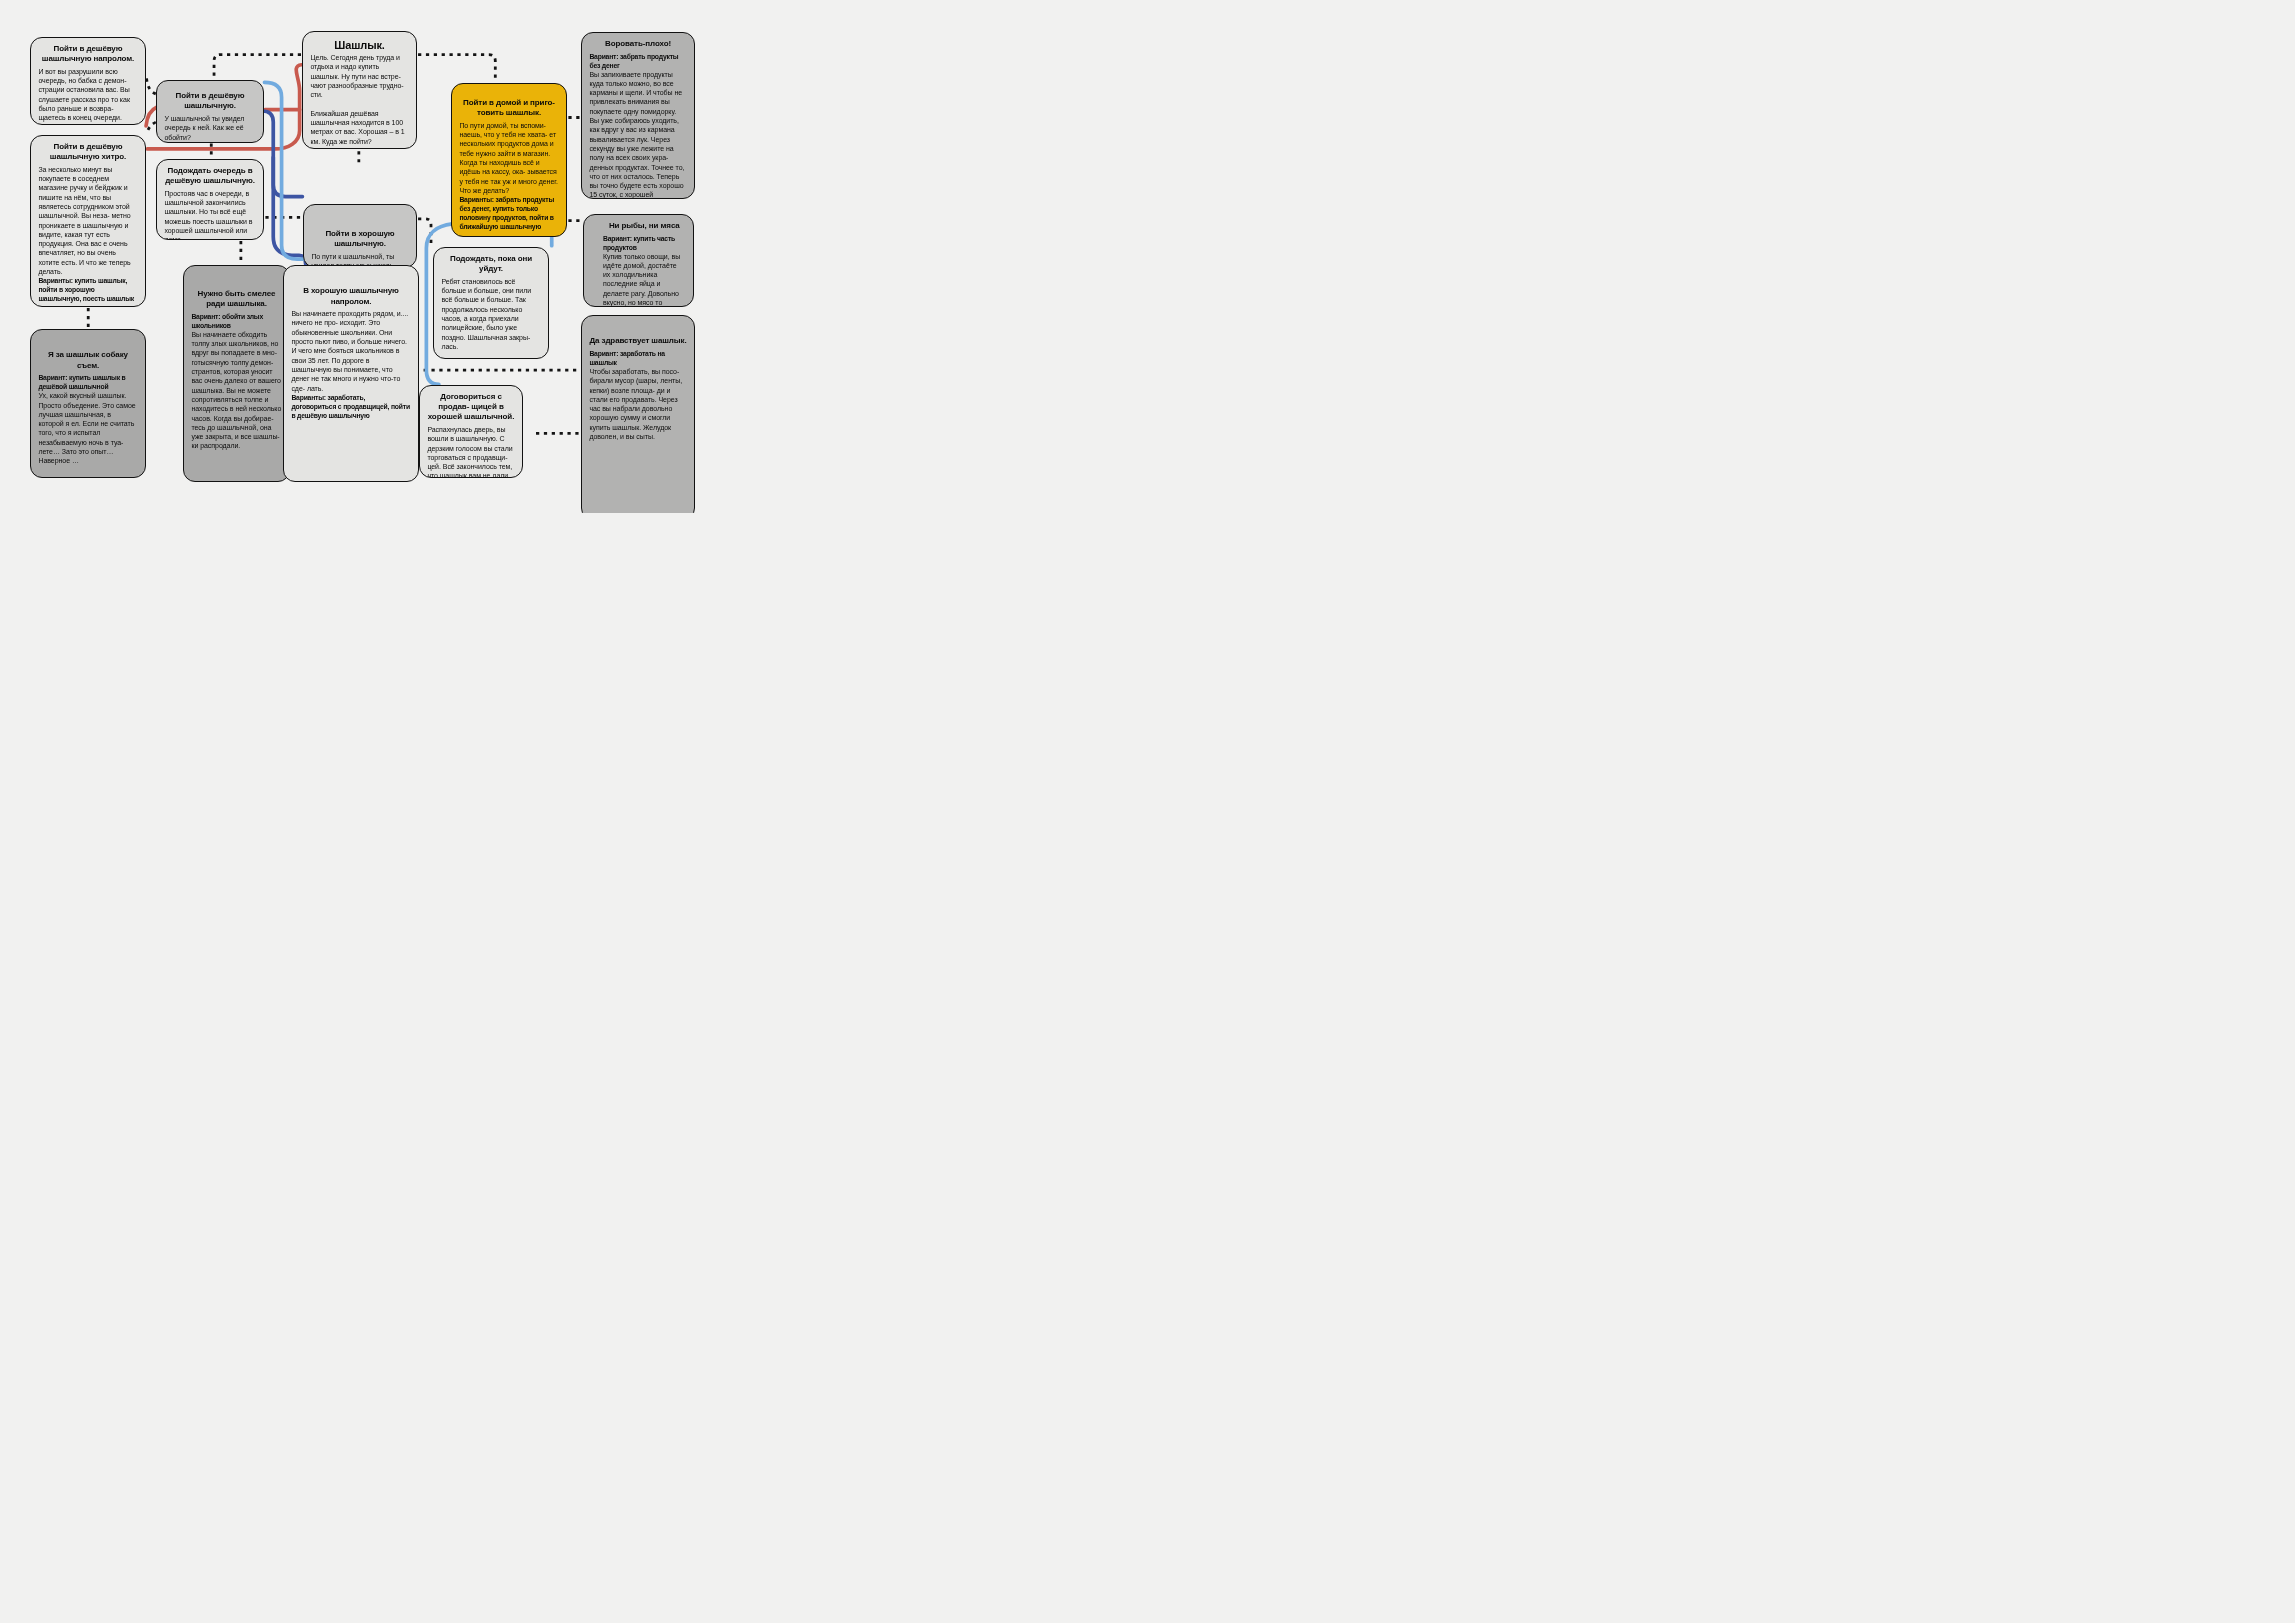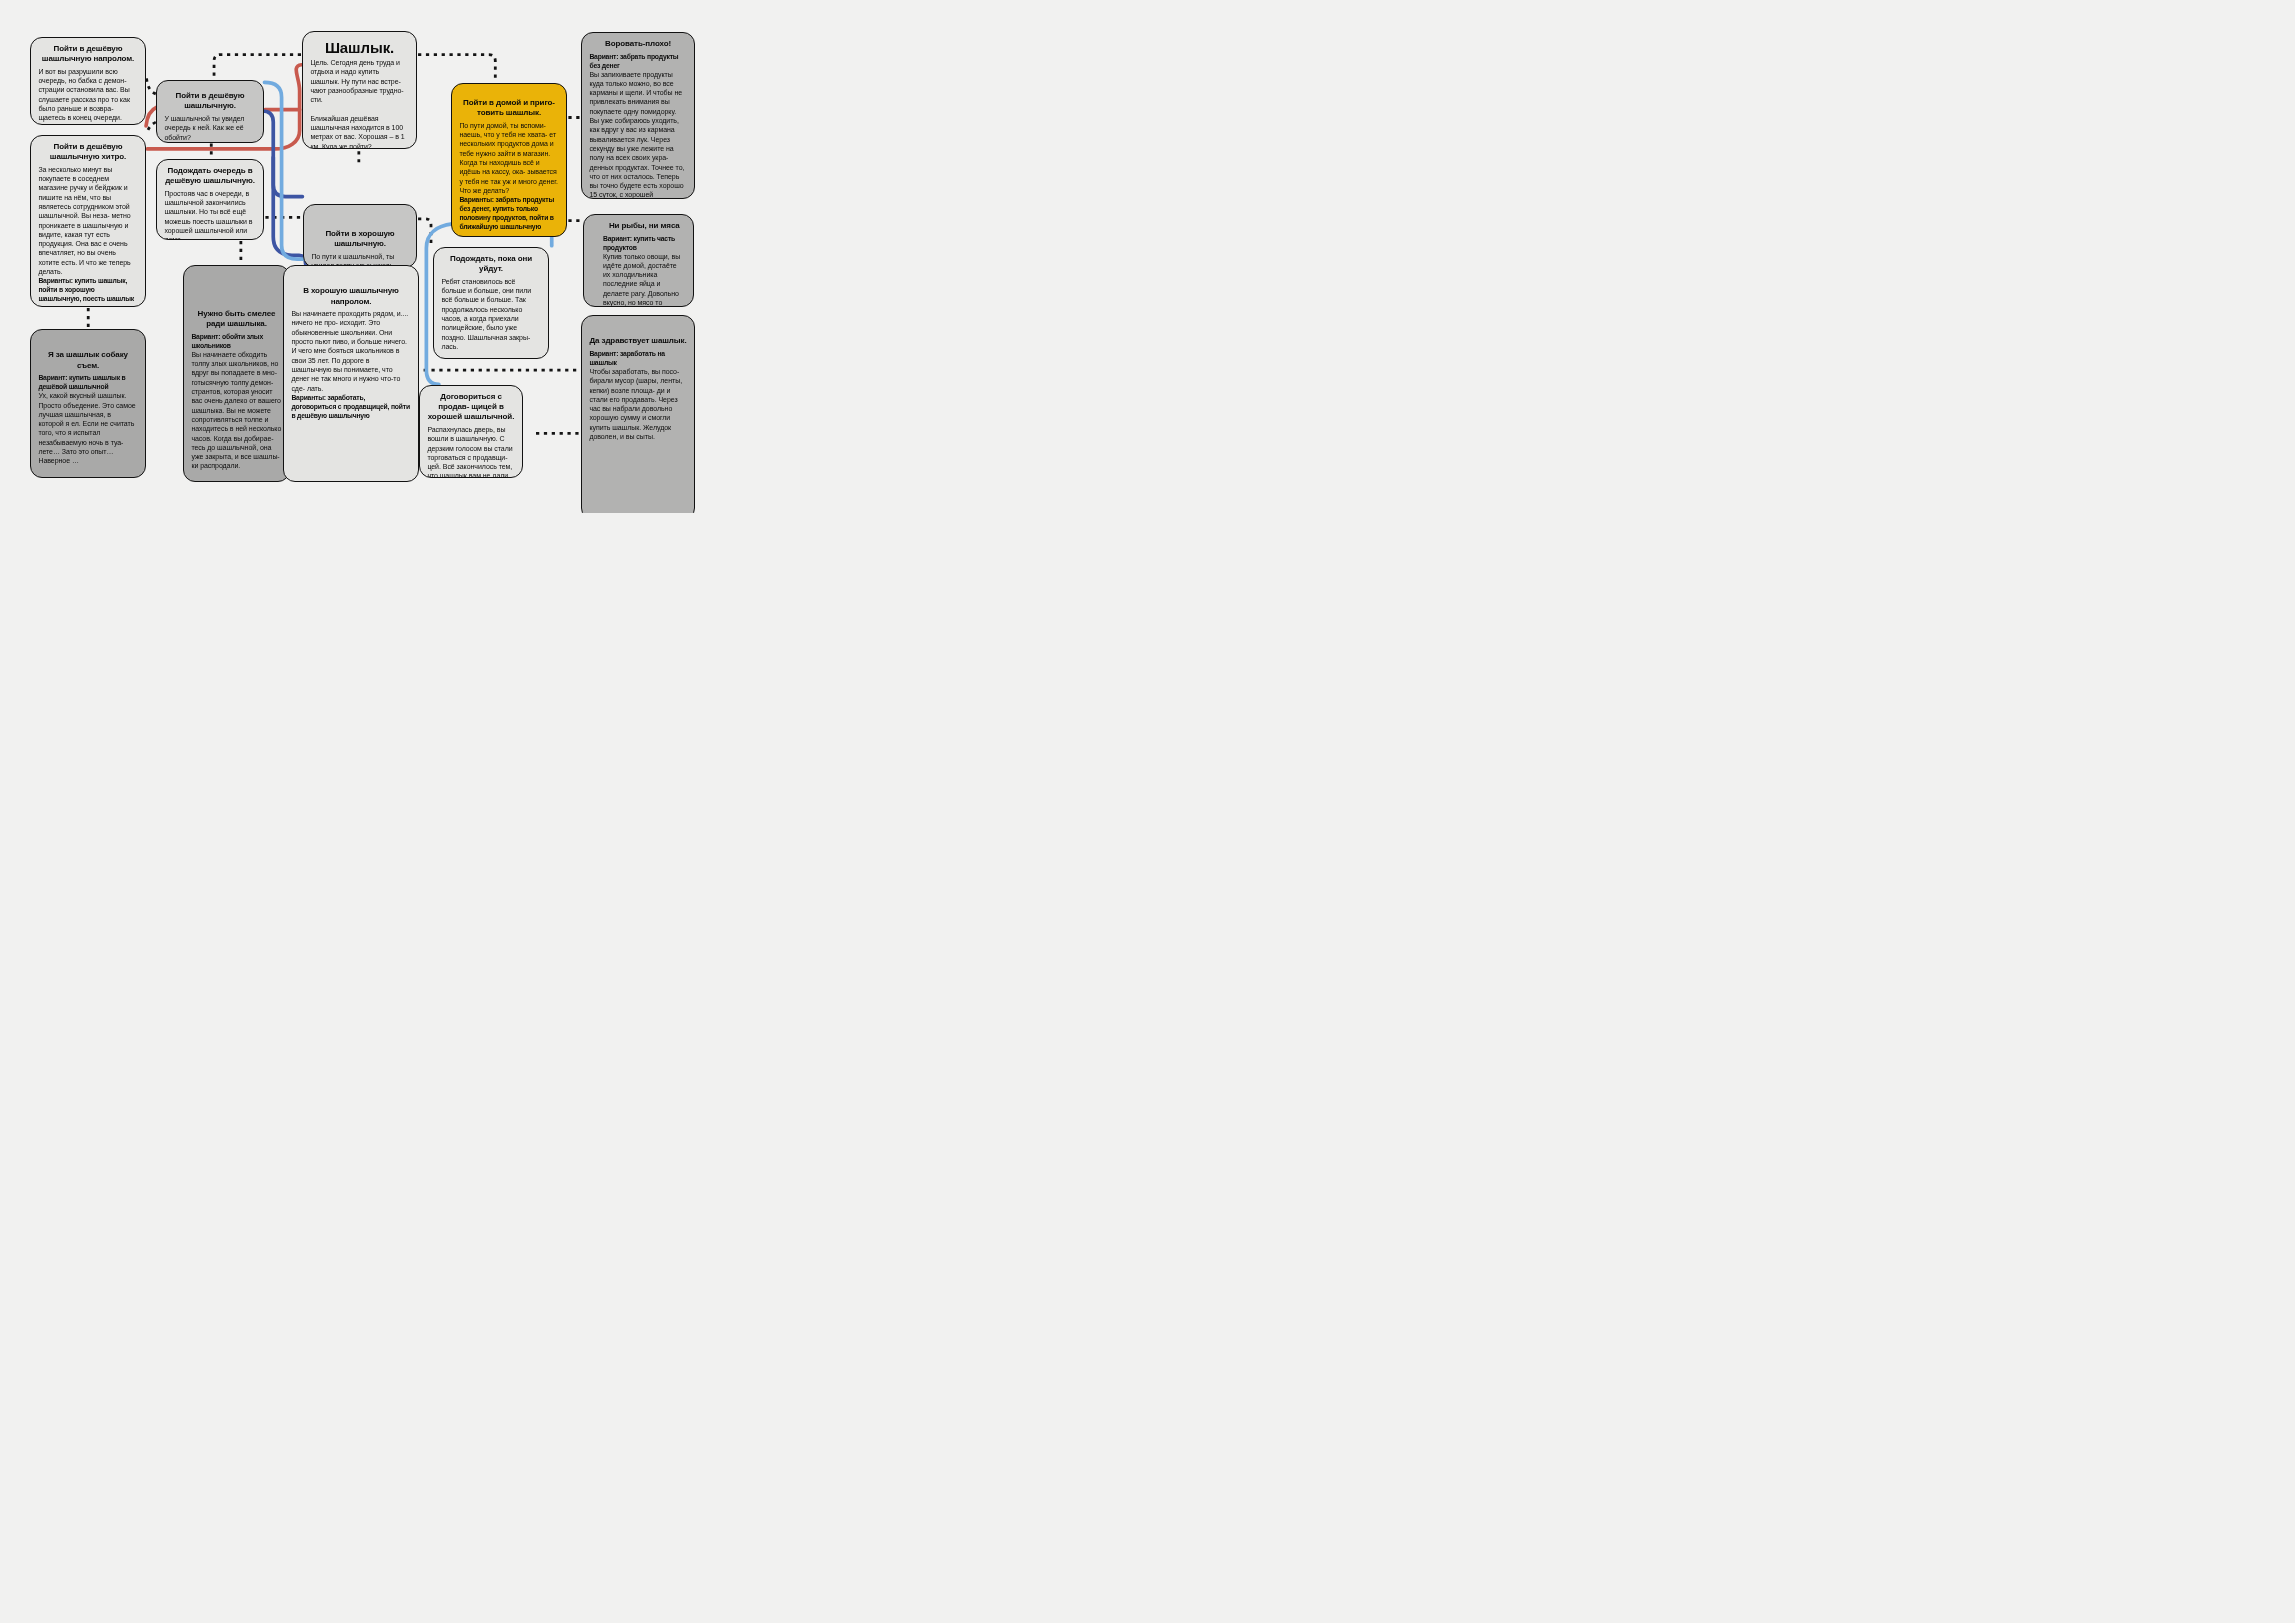--- a/index.html
+++ b/index.html
@@ -23,30 +23,30 @@
     box-sizing:border-box;
     padding:6px 7.4px 4.6px 7.4px;
     overflow:hidden;
   }
   .node.light{background:#e4e4e2;}
   .node.mid{background:#c6c6c5;}
   .node.mid2{background:#eab308;}
   .node.gray{background:#b2b2b1;}
   .node.dark{background:#a9a9a8;}
   .node.pad1{padding-top:20.4px;}
-  .node.pad2{padding-top:43px;}
+  .node.pad2{padding-top:23px;}
   .node-title{
     font-weight:800;
     font-size:8px;
     line-height:1.28;
     text-align:center;
     margin-bottom:2.3px;
     letter-spacing:-0.1px;
   }
-  .big-title{font-size:15px;margin-bottom:0.9px;}
+  .big-title{font-size:11px;margin-bottom:0.9px;}
   .node-body{
     font-size:7px;
     line-height:1.33;
     white-space:pre-line;
     letter-spacing:-0.05px;
   }
   .node-variant{
     font-weight:700;
     font-size:6.8px;
     line-height:1.33;

